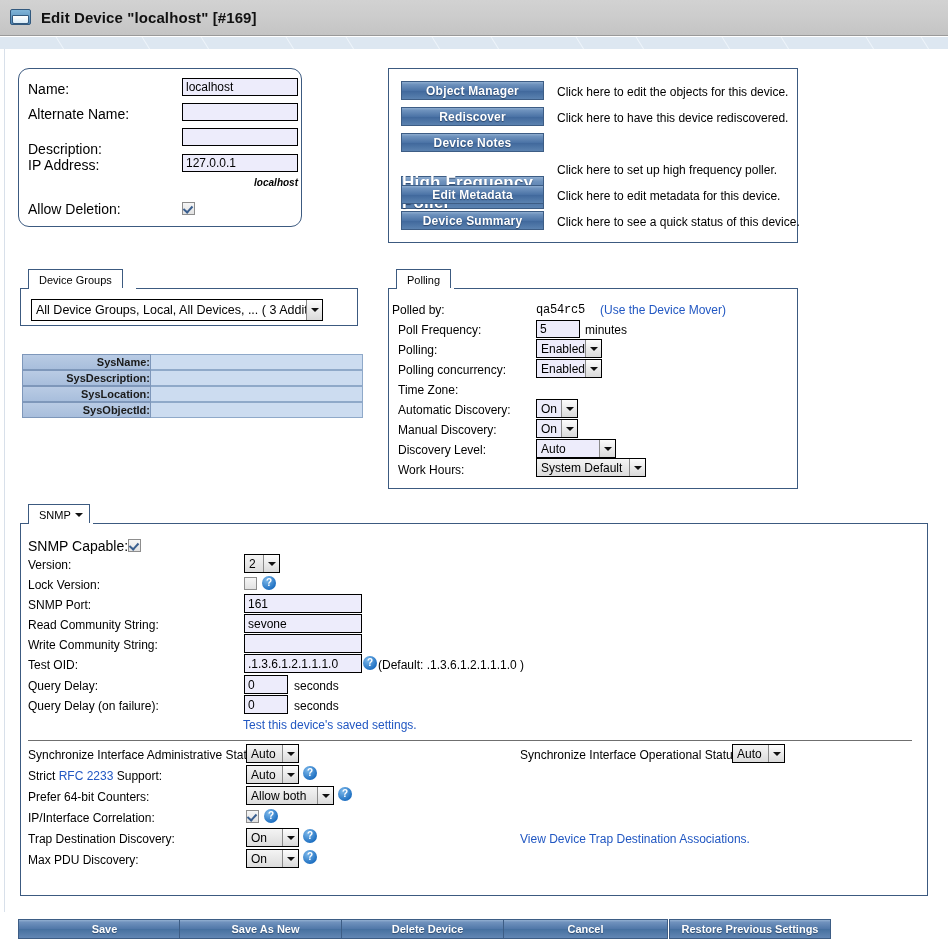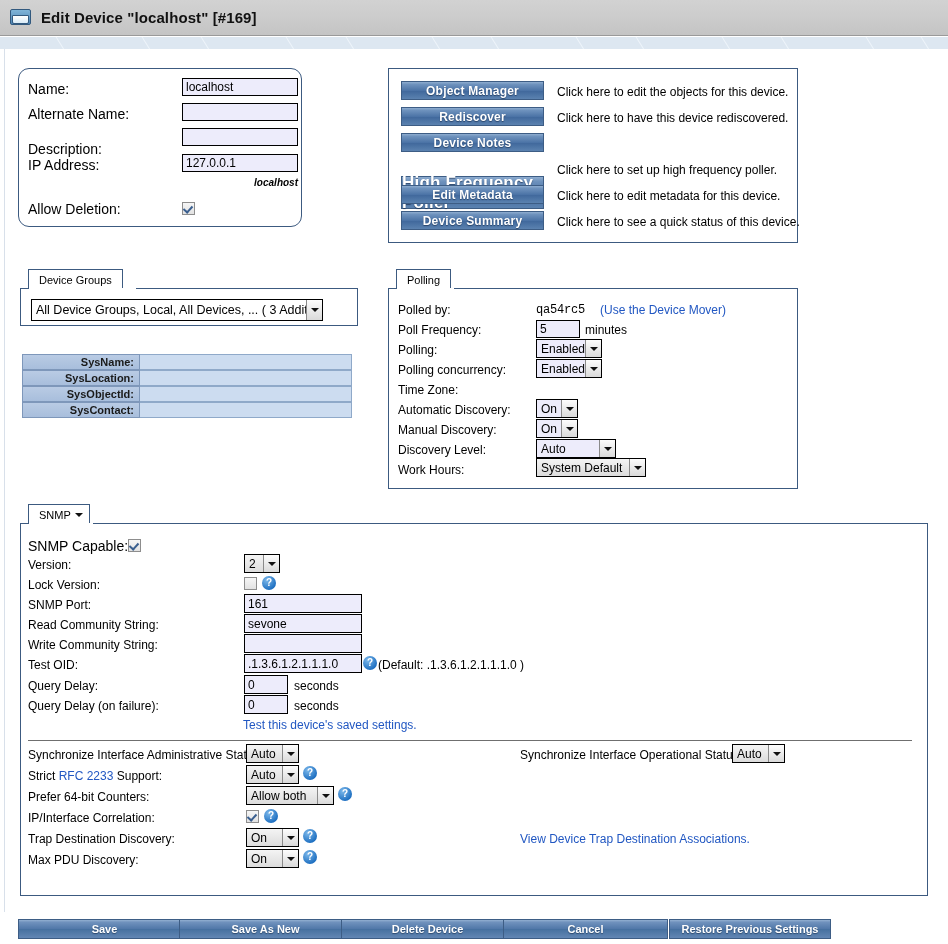--- a/index.html
+++ b/index.html
@@ -118,22 +118,22 @@
     color:#fff;font-size:12px;font-weight:bold;
     display:flex;align-items:center;justify-content:center;
     text-shadow:0 1px 1px rgba(20,40,70,.65);
     letter-spacing:.2px;
   }
 
   
   .systab{position:absolute;border-collapse:separate;border-spacing:0;}
   .systab td{height:16px;font-size:11px;box-sizing:border-box;padding:0;}
   .systab td.k{
-    width:118px;background:linear-gradient(to bottom,#b9cbe4,#a8bedc);
-    border:1px solid #7e97ba;text-align:right;padding-right:5px;
+    width:129px;background:linear-gradient(to bottom,#b9cbe4,#a8bedc);
+    border:1px solid #7e97ba;text-align:right;
     font-weight:bold;color:#1a1a1a;font-size:11px;
   }
   .systab td.v{
     width:212px;background:#ccdcf0;border:1px solid #8fa9c9;border-left:none;
   }
 
   .hr{position:absolute;height:0;border-top:1px solid #6f6f6f;}
 
   
   .footer{position:absolute;left:0;top:912px;width:948px;height:32px;background:#fff;}
@@ -222,40 +222,40 @@
     </div>
   </div>
 
   <table class="systab" style="left:22px;top:354px;">
     <tbody>
         <tr>
       <td class="k">SysName:</td>
       <td class="v"></td>
     </tr>
     <tr>
+      <td class="k">SysDescription:</td>
+      <td class="v"></td>
+    </tr>
+    <tr>
       <td class="k">SysLocation:</td>
       <td class="v"></td>
     </tr>
     <tr>
       <td class="k">SysObjectId:</td>
       <td class="v"></td>
     </tr>
-    <tr>
-      <td class="k">SysContact:</td>
-      <td class="v"></td>
-    </tr>
   </tbody>
     </table>
 
   <div class="tabwrap" style="left:388px;top:269px;width:410px;height:220px;">
     <div class="tabhead">Polling</div>
     <div class="tabbody"></div>
     <div class="tabmask" style="left:9px;width:57px;"></div>
 
-    <span class="lbl" style="left:10px;top:34px;">Polled by:</span>
+    <span class="lbl" style="left:4px;top:34px;">Polled by:</span>
     <span class="lbl mono" style="left:148px;top:34px;">qa54rc5</span>
     <span class="lnk" style="left:212px;top:34px;">(Use the Device Mover)</span>
 
     <span class="lbl" style="left:10px;top:54px;">Poll Frequency:</span>
     <div class="tin" style="left:148px;top:51px;width:44px;height:18px;">5</div>
     <span class="lbl" style="left:197px;top:54px;">minutes</span>
 
     <span class="lbl" style="left:10px;top:74px;">Polling:</span>
     <div class="sel" style="left:148px;top:70px;width:66px;height:19px;">
       <span class="selval">Enabled</span>

